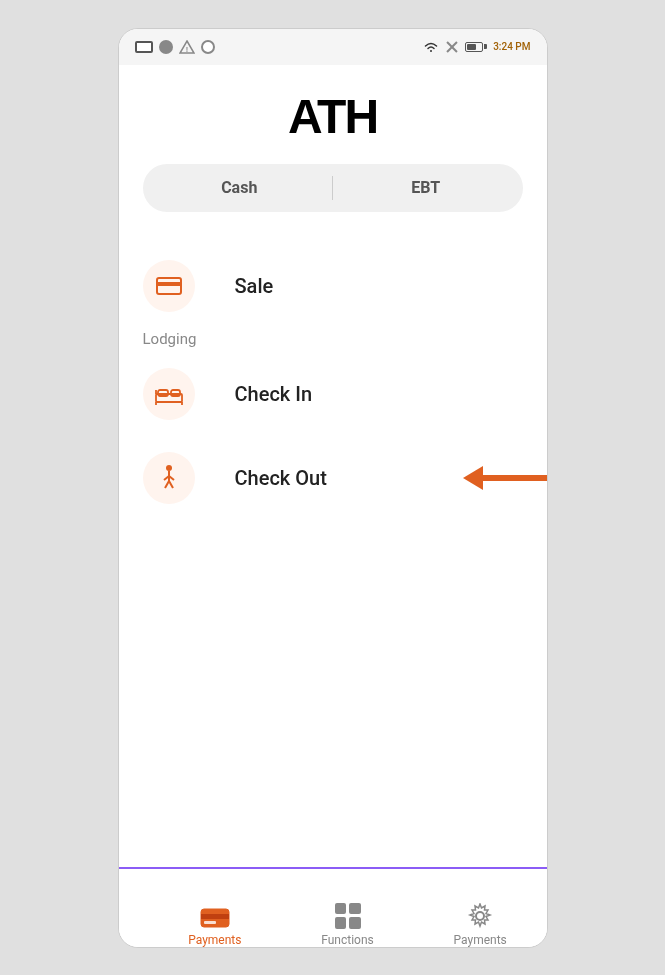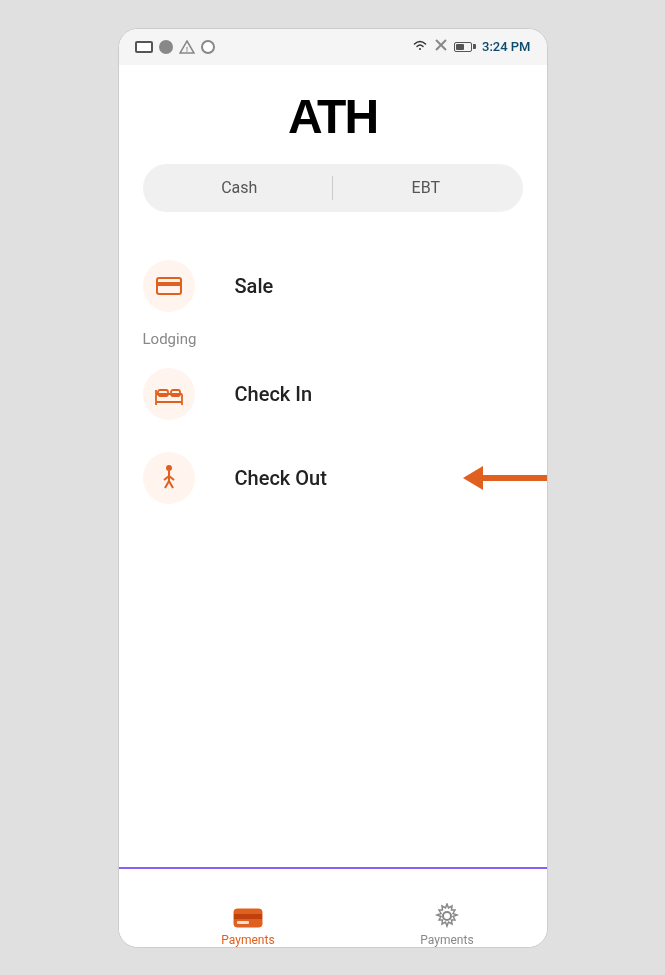--- a/index.html
+++ b/index.html
@@ -34,23 +34,24 @@
       padding: 0 16px;
       flex-shrink: 0;
     }
     .status-left {
       display: flex;
       align-items: center;
       gap: 6px;
     }
     .status-right {
       display: flex;
+      align-items: center;
       gap: 6px;
-      font-size: 13px;
-      color: #0c4a6e;
+      font-size: 10px;
+      color: #a16207;
       font-weight: 500;
     }
     .icon-card-small {
       width: 18px; height: 12px;
       border: 2px solid #555;
       border-radius: 2px;
       background: #fff;
     }
     .icon-circle-gray {
       width: 14px; height: 14px;
@@ -128,21 +129,21 @@
       height: 48px;
     }
     .tab-item {
       flex: 1;
       height: 40px;
       display: flex;
       align-items: center;
       justify-content: center;
       border-radius: 20px;
       font-size: 16px;
-      font-weight: 400;
+      font-weight: 700;
       cursor: pointer;
       color: #555;
     }
     .tab-item.active {
       background: #fff;
       color: #000;
       box-shadow: 0 1px 4px rgba(0,0,0,0.15);
       font-weight: 600;
     }
     .tab-divider {
@@ -360,20 +361,29 @@
 
     <div class="nav-item">
       <svg width="30" height="22" viewBox="0 0 30 22">
         <rect x="1" y="2" width="28" height="18" rx="3" fill="#e06020" stroke="#e06020" stroke-width="1"></rect>
         <rect x="1" y="7" width="28" height="5" fill="#c04010"></rect>
         <rect x="4" y="14" width="12" height="3" rx="1" fill="#fff" opacity="0.8"></rect>
       </svg>
       <span class="nav-label active">Payments</span>
     </div>
 
+    <div class="nav-item">
+      <div class="nav-icon-functions">
+        <span></span>
+          <span></span>
+          <span></span>
+          <span></span>
+      </div>
+      <span class="nav-label">Functions</span>
+    </div>
 
     <div class="nav-item">
       <svg width="26" height="26" viewBox="0 0 26 26">
         <circle cx="13" cy="13" r="4" fill="none" stroke="#888" stroke-width="2"></circle>
         <path d="M13 1 L14.5 5 L18 3 L17.5 7 L21 7 L19 10.5 L23 12 L19 13.5 L21 17 L17.5 17 L18 21 L14.5 19 L13 23 L11.5 19 L8 21 L8.5 17 L5 17 L7 13.5 L3 12 L7 10.5 L5 7 L8.5 7 L8 3 L11.5 5 Z" fill="none" stroke="#888" stroke-width="1.5"></path>
       </svg>
       <span class="nav-label">Payments</span>
     </div>
 
   </div>

